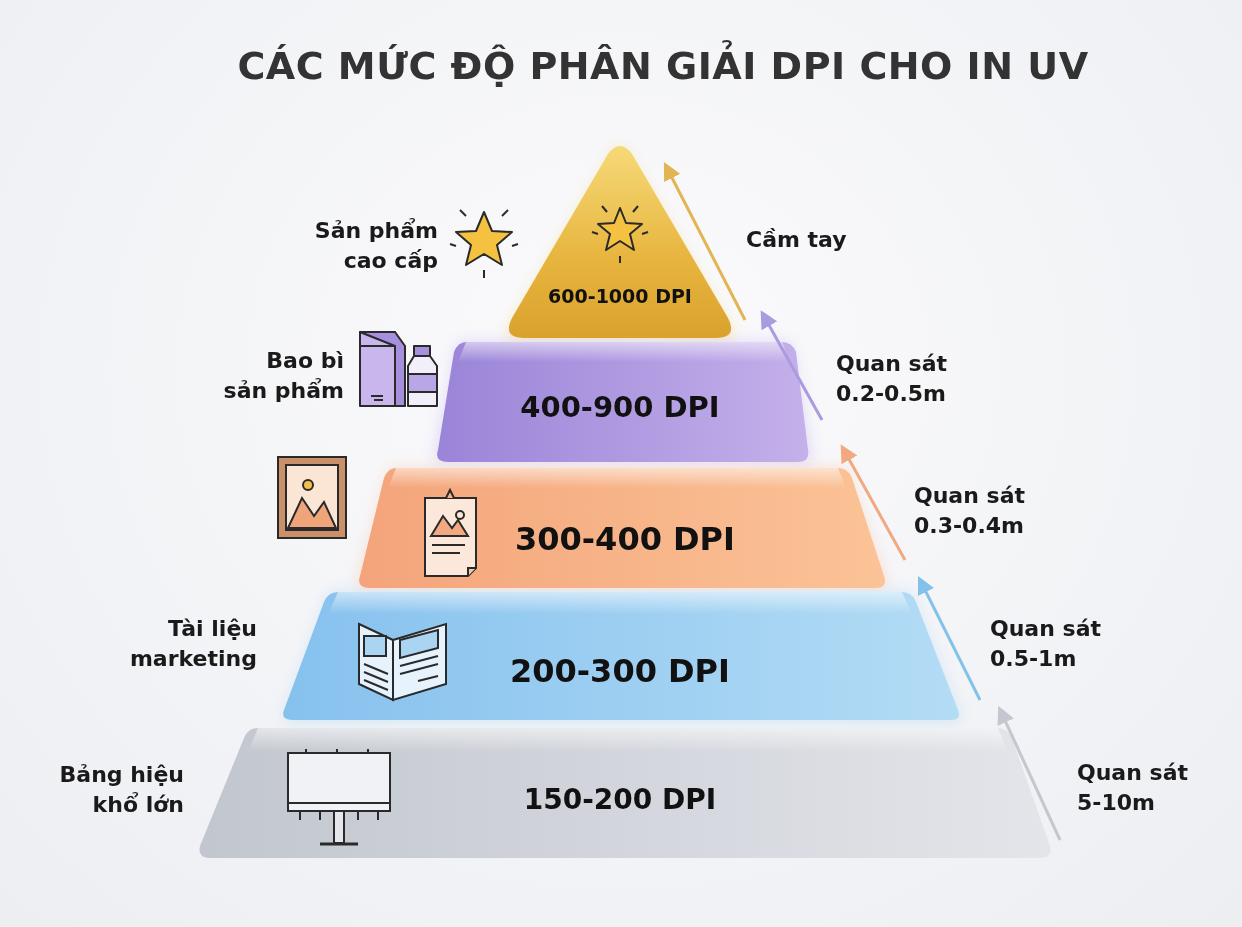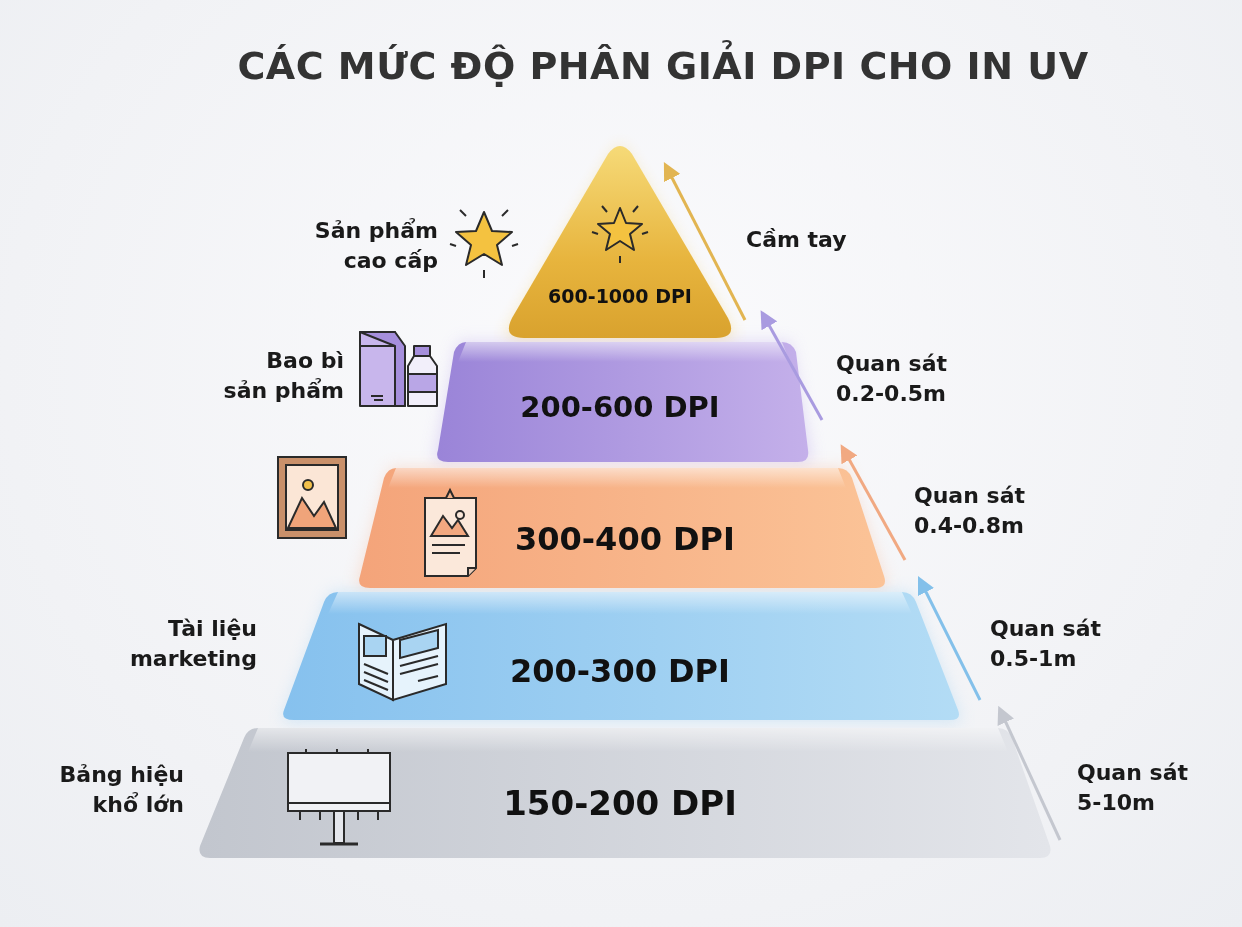--- a/index.html
+++ b/index.html
@@ -166,24 +166,24 @@
     <line x1="300" y1="811" x2="300" y2="820"></line>
       <line x1="320" y1="811" x2="320" y2="820"></line>
       <line x1="358" y1="811" x2="358" y2="820"></line>
       <line x1="378" y1="811" x2="378" y2="820"></line>
     <rect x="334" y="811" width="10" height="32" fill="#e5e7ec"></rect>
     <line x1="320" y1="844" x2="358" y2="844" stroke-width="3"></line>
   </g>
 </svg>
 
 <div class="dpi" style="left:520px;top:285px;width:200px;font-size:19px;">600-1000 DPI</div>
-<div class="dpi" style="left:490px;top:390px;width:260px;font-size:29px;">200-600 DPI</div>
+<div class="dpi" style="left:490px;top:390px;width:260px;font-size:29px;">400-900 DPI</div>
 <div class="dpi" style="left:490px;top:520px;width:270px;font-size:32px;">300-400 DPI</div>
 <div class="dpi" style="left:480px;top:652px;width:280px;font-size:32px;">200-300 DPI</div>
-<div class="dpi" style="left:480px;top:783px;width:280px;font-size:34px;">150-200 DPI</div>
+<div class="dpi" style="left:480px;top:783px;width:280px;font-size:28px;">150-200 DPI</div>
 
 <div class="lbl l" style="right:804px;top:216px;">
   <div>Sản phẩm</div>
   <div>cao cấp</div>
 </div>
 <div class="lbl l" style="right:898px;top:346px;">
   <div>Bao bì</div>
   <div>sản phẩm</div>
 </div>
 <div class="lbl l" style="right:977px;top:481px;">
@@ -199,21 +199,21 @@
 
 <div class="lbl r" style="left:746px;top:225px;">
   <div>Cầm tay</div>
 </div>
 <div class="lbl r" style="left:836px;top:349px;">
   <div>Quan sát</div>
   <div>0.2-0.5m</div>
 </div>
 <div class="lbl r" style="left:914px;top:481px;">
   <div>Quan sát</div>
-  <div>0.4-0.8m</div>
+  <div>0.3-0.4m</div>
 </div>
 <div class="lbl r" style="left:990px;top:614px;">
   <div>Quan sát</div>
   <div>0.5-1m</div>
 </div>
 <div class="lbl r" style="left:1077px;top:758px;">
   <div>Quan sát</div>
   <div>5-10m</div>
 </div>
 

